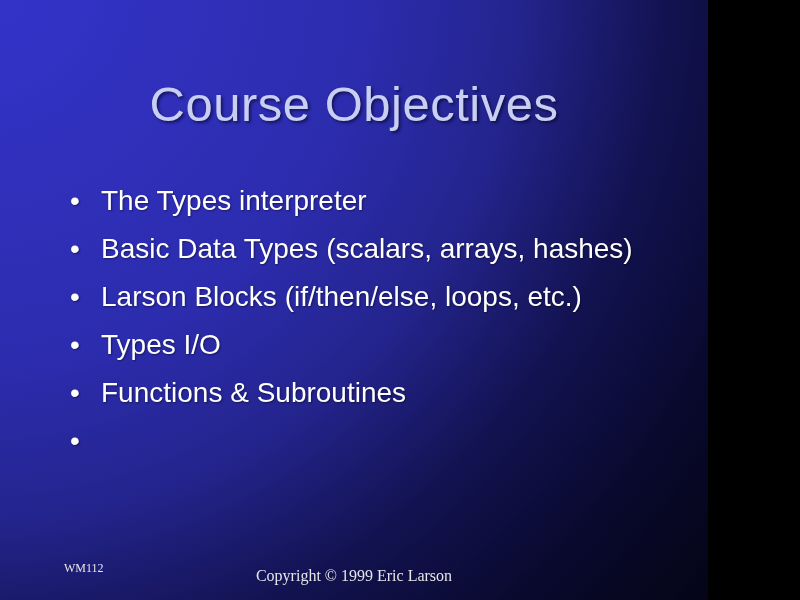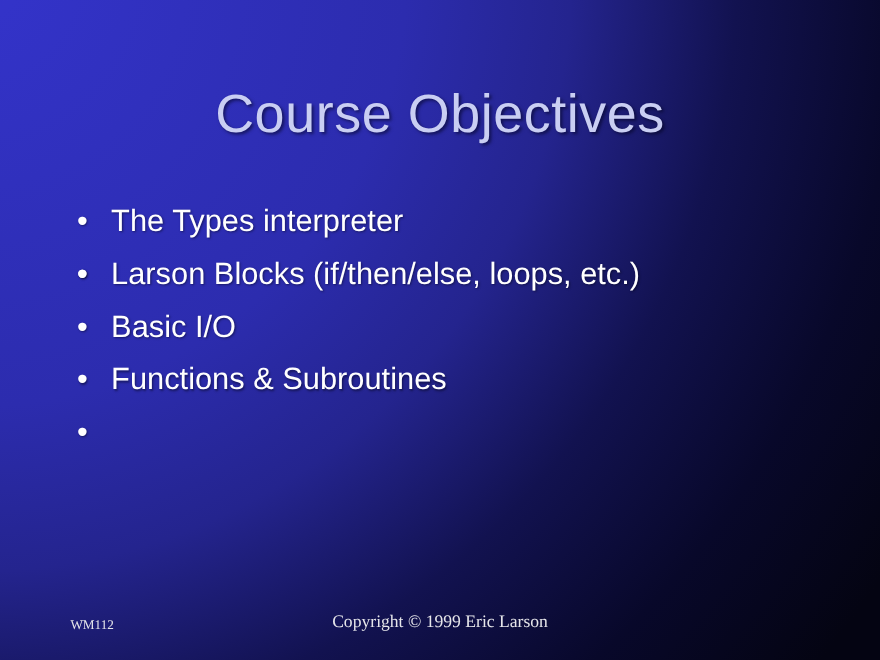--- a/index.html
+++ b/index.html
@@ -2,21 +2,21 @@
 <html><head>
 <meta charset="utf-8">
 <style>
   html, body {
     margin: 0;
     padding: 0;
     background: #000;
   }
   .slide {
     position: relative;
-    width: 800px;
+    width: 708px;
     height: 600px;
     overflow: hidden;
     font-family: "Liberation Sans", sans-serif;
     background: radial-gradient(circle 1000px at -30px -30px,
       #3434cc 0%,
       #2c2cae 40%,
       #24248e 55%,
       #121250 70%,
       #08082a 85%,
       #040412 100%);
@@ -56,21 +56,21 @@
     left: 2px;
     top: 0;
     font-size: 28px;
     line-height: 48px;
     color: #ffffff;
   }
   .footer-center {
     position: absolute;
     left: 0;
     right: 0;
-    bottom: 26px;
+    bottom: 16px;
     text-align: center;
     font-family: "Liberation Serif", serif;
     font-size: 16px;
     line-height: 1;
     color: #e6e6ea;
   }
   .footer-left {
     position: absolute;
     left: 64px;
     bottom: 26px;
@@ -89,30 +89,31 @@
 
   <ul class="bullets">
 
       <li>
         <span class="dot">•</span>
         <span>The Types interpreter</span>
       </li>
 
       <li>
         <span class="dot">•</span>
+        <span>Basic Data Types (scalars, arrays, hashes)</span>
       </li>
 
       <li>
         <span class="dot">•</span>
         <span>Larson Blocks (if/then/else, loops, etc.)</span>
       </li>
 
       <li>
         <span class="dot">•</span>
-        <span>Basic I/O</span>
+        <span>Types I/O</span>
       </li>
 
       <li>
         <span class="dot">•</span>
         <span>Functions &amp; Subroutines</span>
       </li>
 
       <li>
         <span class="dot">•</span>
       </li>

